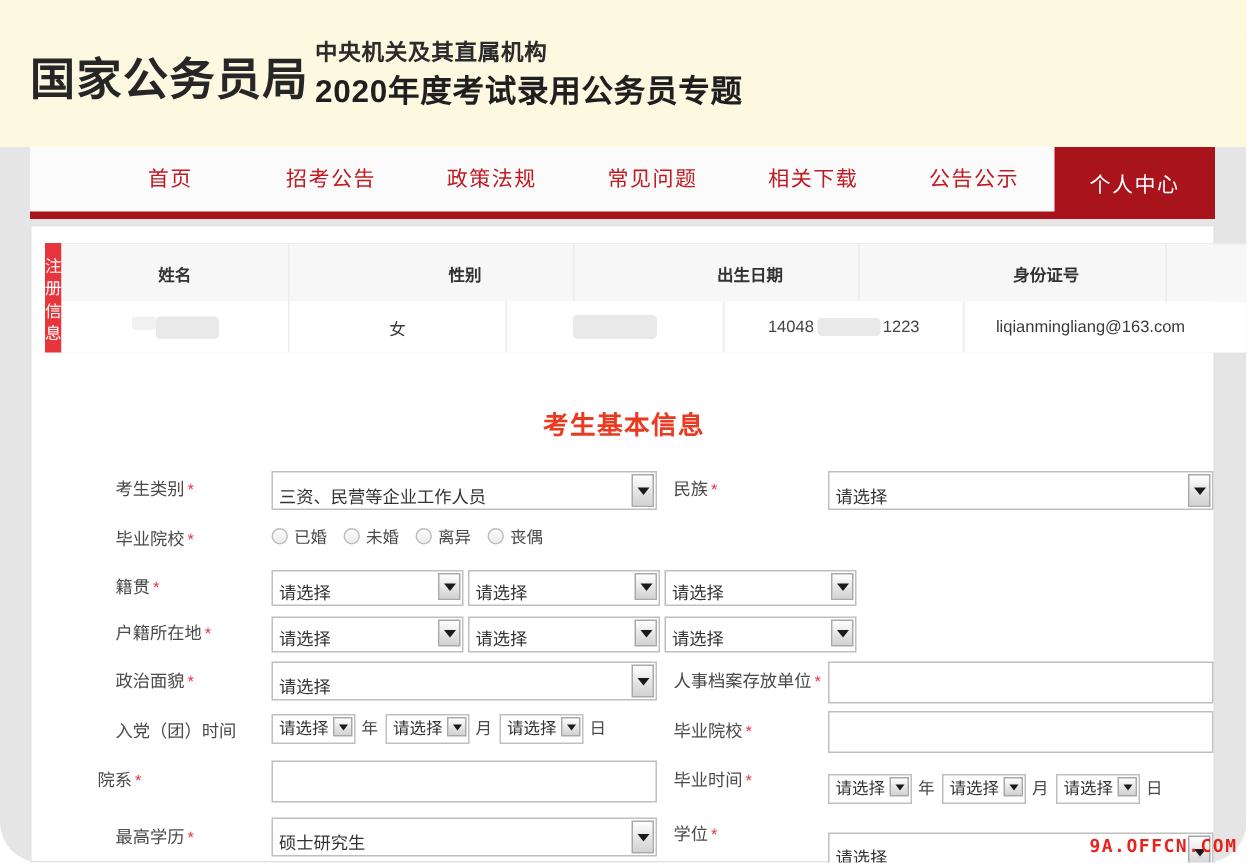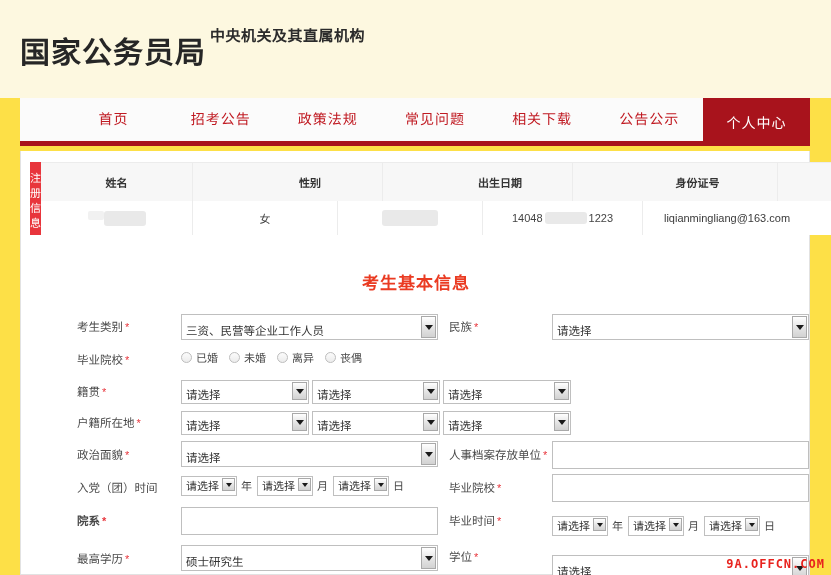--- a/index.html
+++ b/index.html
@@ -4,21 +4,21 @@
 <title>国家公务员局 - 个人中心</title>
 <style>
   * { box-sizing: border-box; }
   html, body {
     margin: 0; padding: 0;
     width: 831px; height: 575px;
     overflow: hidden;
     background: #ffffff;
     font-family: "Liberation Sans", "DejaVu Sans", sans-serif;
   }
-  .page { position: relative; width: 831px; height: 575px; background:#fde047; }
+  .page { position: relative; width: 831px; height: 575px; background:#e5e5e5;border-radius:27px; }
 
   
   .site-header {
     position: absolute; left:0; top:0; width:831px; height:98px;
     background:#fdf8e0;
   }
   .header-inner {
     position:absolute; left:20px; top:0; width:790px; height:98px;
   }
   .logo-title {
@@ -185,20 +185,21 @@
 </head>
 <body>
 
 <div class="page">
 
   <div class="site-header">
     <div class="header-inner">
       <div class="logo-title">国家公务员局</div>
       <div class="sub-block">
         <div class="sub-line1">中央机关及其直属机构</div>
+        <div class="sub-line2">2020年度考试录用公务员专题</div>
       </div>
     </div>
   </div>
 
   <div class="nav-wrap">
     <div class="nav">
       <div class="nav-spacer"></div>
       <div class="nav-item">首页</div>
       <div class="nav-item">招考公告</div>
       <div class="nav-item">政策法规</div>
@@ -342,21 +343,21 @@
           <span class="selval">请选择</span>
           <span class="arrow"></span>
         </div>
         <span class="dunit" style="left:372px; top:4px;">日</span>
 
         <span class="lbl" style="left:428px; top:9px;"><span>毕业院校</span><span class="req">*</span></span>
         <div class="ctl txt txt-tall" style="left:531px; top:2px; width:257px;"></div>
       </div>
 
       <div class="frow" style="height:34px;">
-        <span class="lbl" style="left:56px; top:9px;font-weight:bold;"><span>院系</span><span class="req">*</span></span>
+        <span class="lbl" style="left:44px; top:9px;"><span>院系</span><span class="req">*</span></span>
         <div class="ctl txt txt-tall" style="left:160px; top:2px; width:257px;"></div>
 
         <span class="lbl" style="left:428px; top:9px;"><span>毕业时间</span><span class="req">*</span></span>
         <div class="ctl sel dsel" style="left:531px; top:11px;">
           <span class="selval">请选择</span>
           <span class="arrow"></span>
         </div>
         <span class="dunit" style="left:591px; top:11px;">年</span>
         <div class="ctl sel dsel" style="left:607px; top:11px;">
           <span class="selval">请选择</span>

